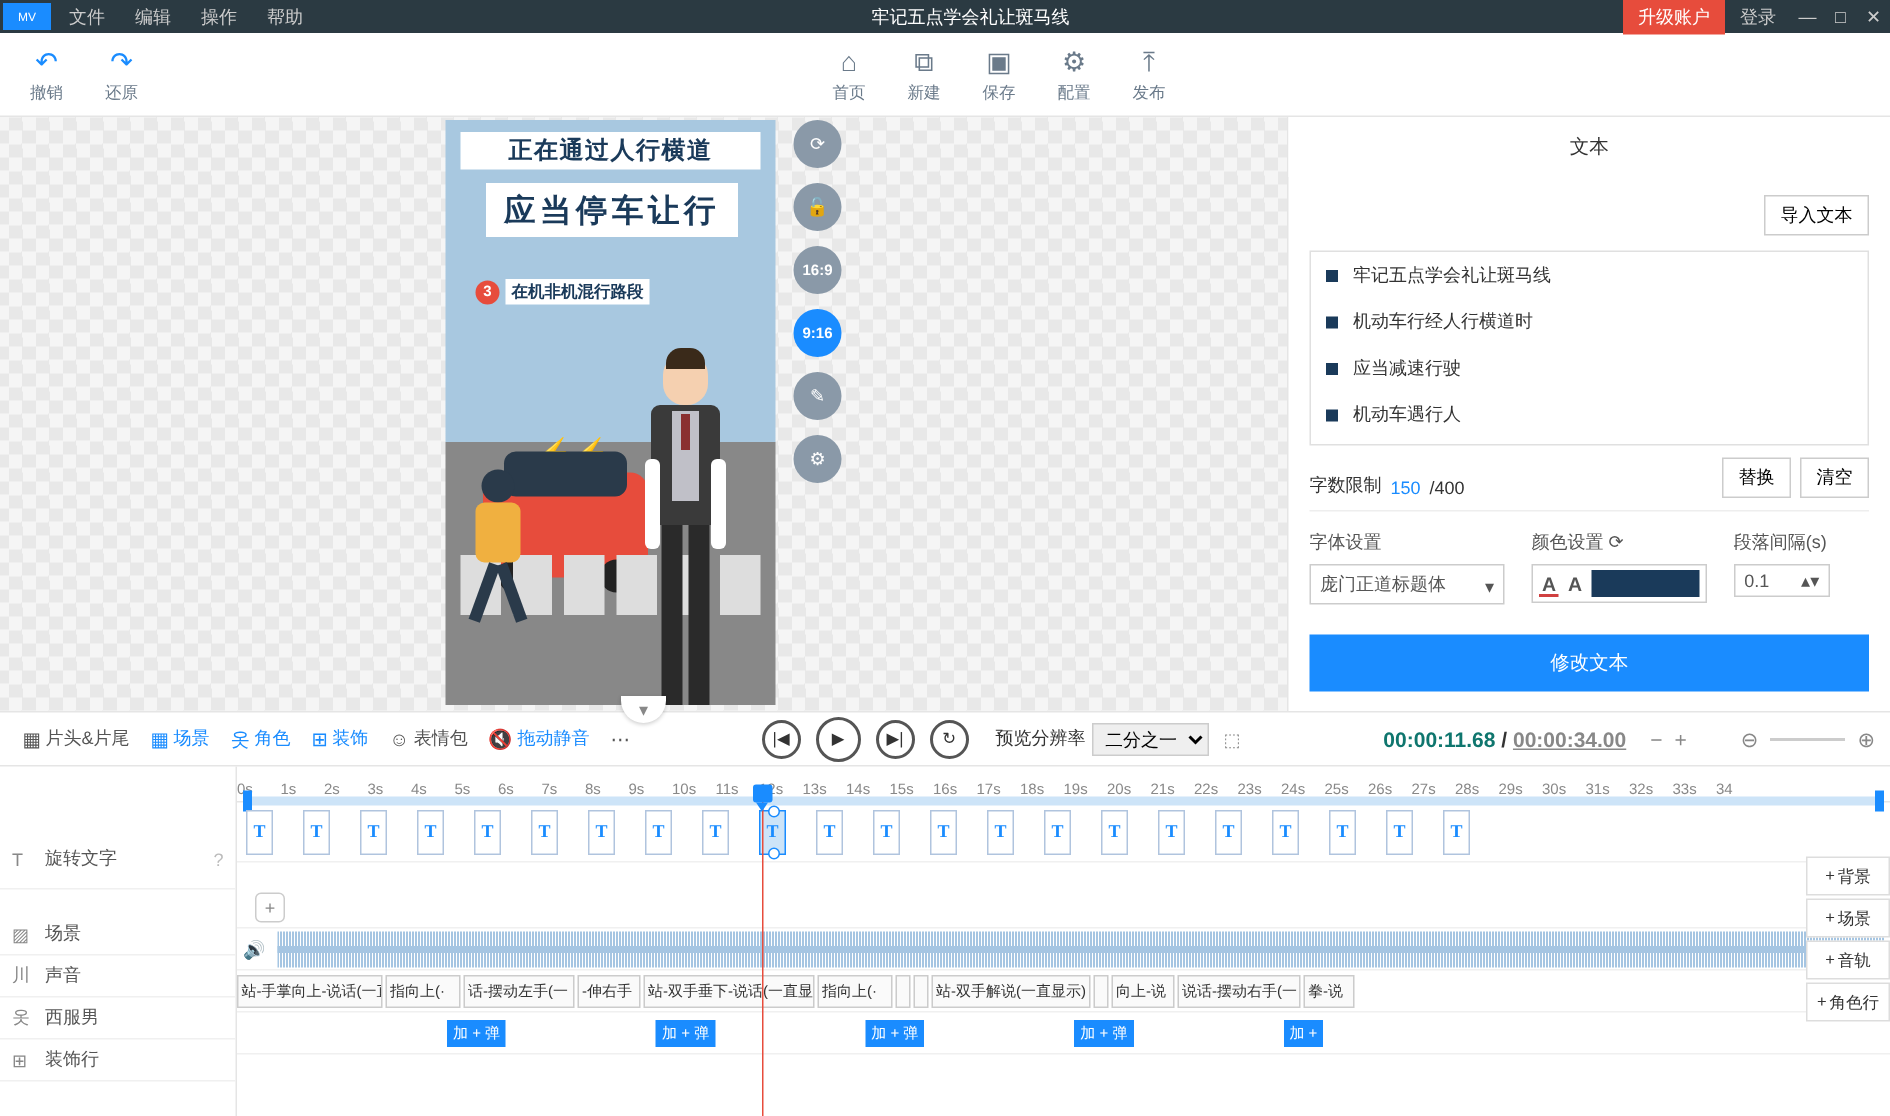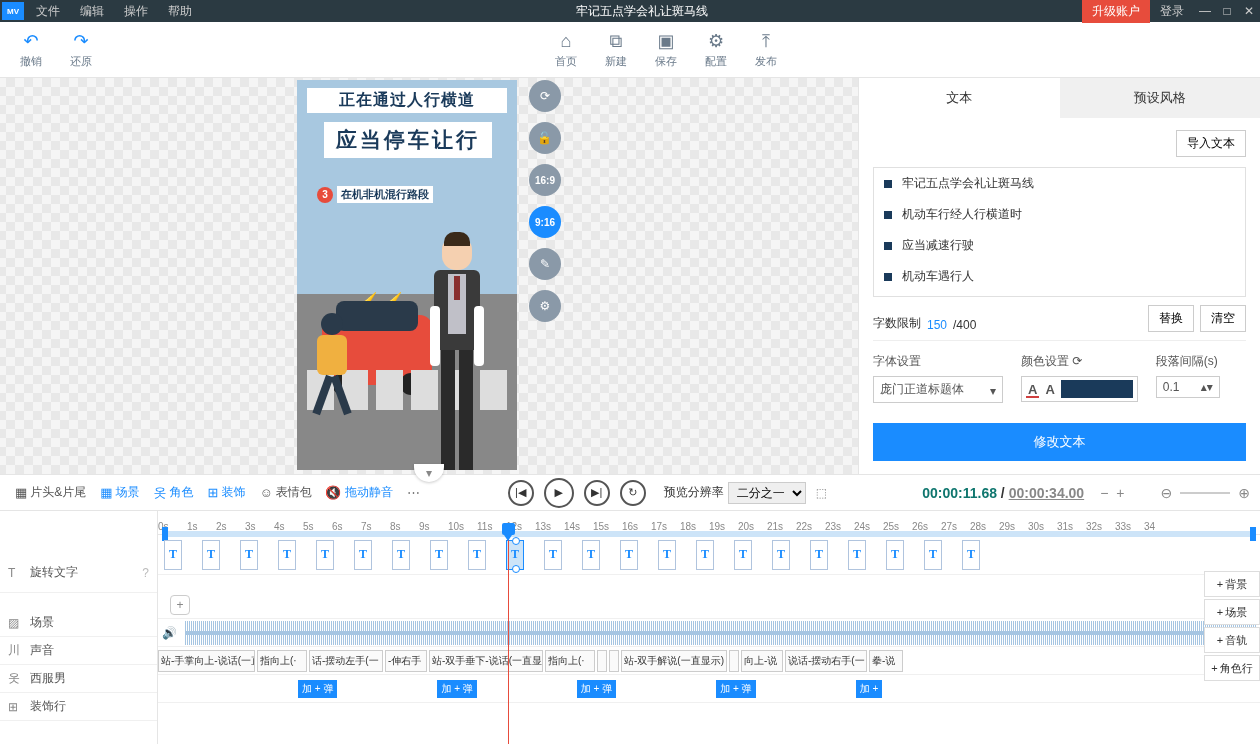--- a/index.html
+++ b/index.html
@@ -1,20 +1,20 @@
 <!DOCTYPE html>
 <html><head>
 <meta charset="utf-8">
 <style>
 * { margin: 0; padding: 0; box-sizing: border-box; font-family: "Microsoft YaHei", sans-serif; }
 body { width: 1260px; height: 744px; background: #fff; overflow: hidden; font-size: 12px; color: #333; }
 
 
 .titlebar { height: 22px; background: #2b3a42; display: flex; align-items: center; color: #ccc; font-size: 12px; }
-.titlebar .logo { width: 22px; height: 18px; background: #1a8cff; margin: 0 2px; display: flex; align-items: center; justify-content: center; font-size: 8px; color: #fff; font-weight: bold; }
+.titlebar .logo { width: 32px; height: 18px; background: #1a8cff; margin: 0 2px; display: flex; align-items: center; justify-content: center; font-size: 8px; color: #fff; font-weight: normal; }
 .titlebar .menu-item { padding: 0 10px; cursor: pointer; }
 .titlebar .title { flex: 1; text-align: center; color: #fff; }
 .titlebar .upgrade { background: #e74c3c; color: #fff; padding: 3px 10px; }
 .titlebar .login { padding: 0 10px; }
 .titlebar .win-btn { width: 22px; text-align: center; cursor: pointer; }
 
 
 .toolbar { height: 56px; background: #fff; border-bottom: 1px solid #e5e5e5; display: flex; align-items: center; padding: 0 20px; }
 .tool-btn { display: flex; flex-direction: column; align-items: center; margin-right: 28px; cursor: pointer; color: #6a7a8a; }
 .tool-btn .ico { font-size: 18px; height: 22px; display: flex; align-items: center; }
@@ -239,21 +239,20 @@
         <div class="circ">✎</div>
         <div class="circ">⚙</div>
       </div>
     </div>
     <div class="chevron">▾</div>
   </div>
 
   <div class="right-panel">
     <div class="rp-tabs">
       <div class="rp-tab active">文本</div>
-      <div class="rp-tab">预设风格</div>
     </div>
     <div class="rp-body">
       <div class="import-row">
           <button class="btn-sm">导入文本</button>
         </div>
       <div class="text-list">
         <div class="text-item">
             <div class="sq"></div>
             <span>牢记五点学会礼让斑马线</span>
           </div>

